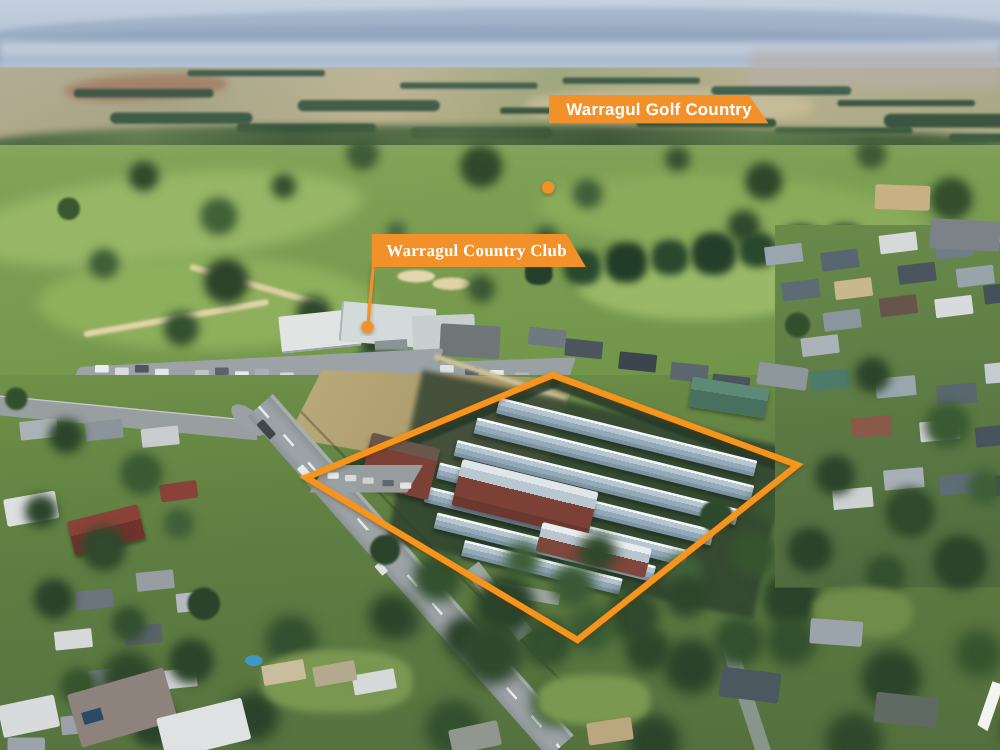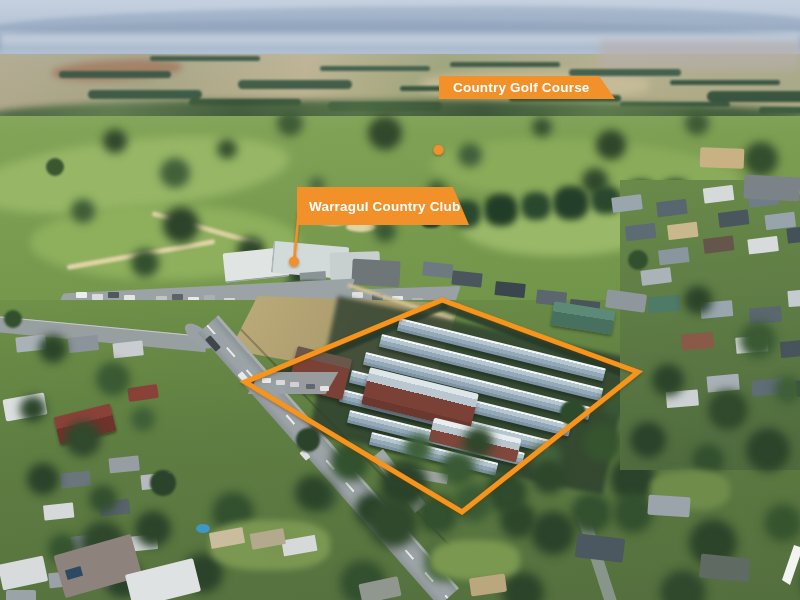--- a/index.html
+++ b/index.html
@@ -141,19 +141,19 @@
     </defs>
     <polygon fill="none" stroke="#F7941E" stroke-width="5" stroke-linejoin="miter" filter="url(#ds)" points="442,300 638,372 462,512 245,382"></polygon>
     <line x1="438.5" y1="99" x2="438.5" y2="145" stroke="#F2902A" stroke-width="2.5" filter="url(#ds)"></line>
     <circle cx="438.5" cy="150" r="5" fill="#F2902A" filter="url(#ds)"></circle>
     <line x1="299" y1="209.5" x2="294.5" y2="257" stroke="#F2902A" stroke-width="2.5" filter="url(#ds)"></line>
     <circle cx="294" cy="261.5" r="5" fill="#F2902A" filter="url(#ds)"></circle>
     <polygon points="794,545 800,547 800,556 790,585 782,580" fill="#ffffff" opacity="0.92"></polygon>
   </svg>
 
   <div class="label" style="left:439px;top:76px;width:176px;">
-    <span>Country Golf Course</span>
+    <span>Warragul Golf Country</span>
   </div>
-  <div class="label" style="left:297px;top:187px;width:172px;height:38px;padding:0 22px 0 12px;">
+  <div class="label" style="left:297px;top:187px;width:172px;height:27px;padding:0 22px 0 12px;font-family:Liberation Serif, serif;">
     <span>Warragul Country Club</span>
   </div>
 
 </div>
 
 </body></html>

